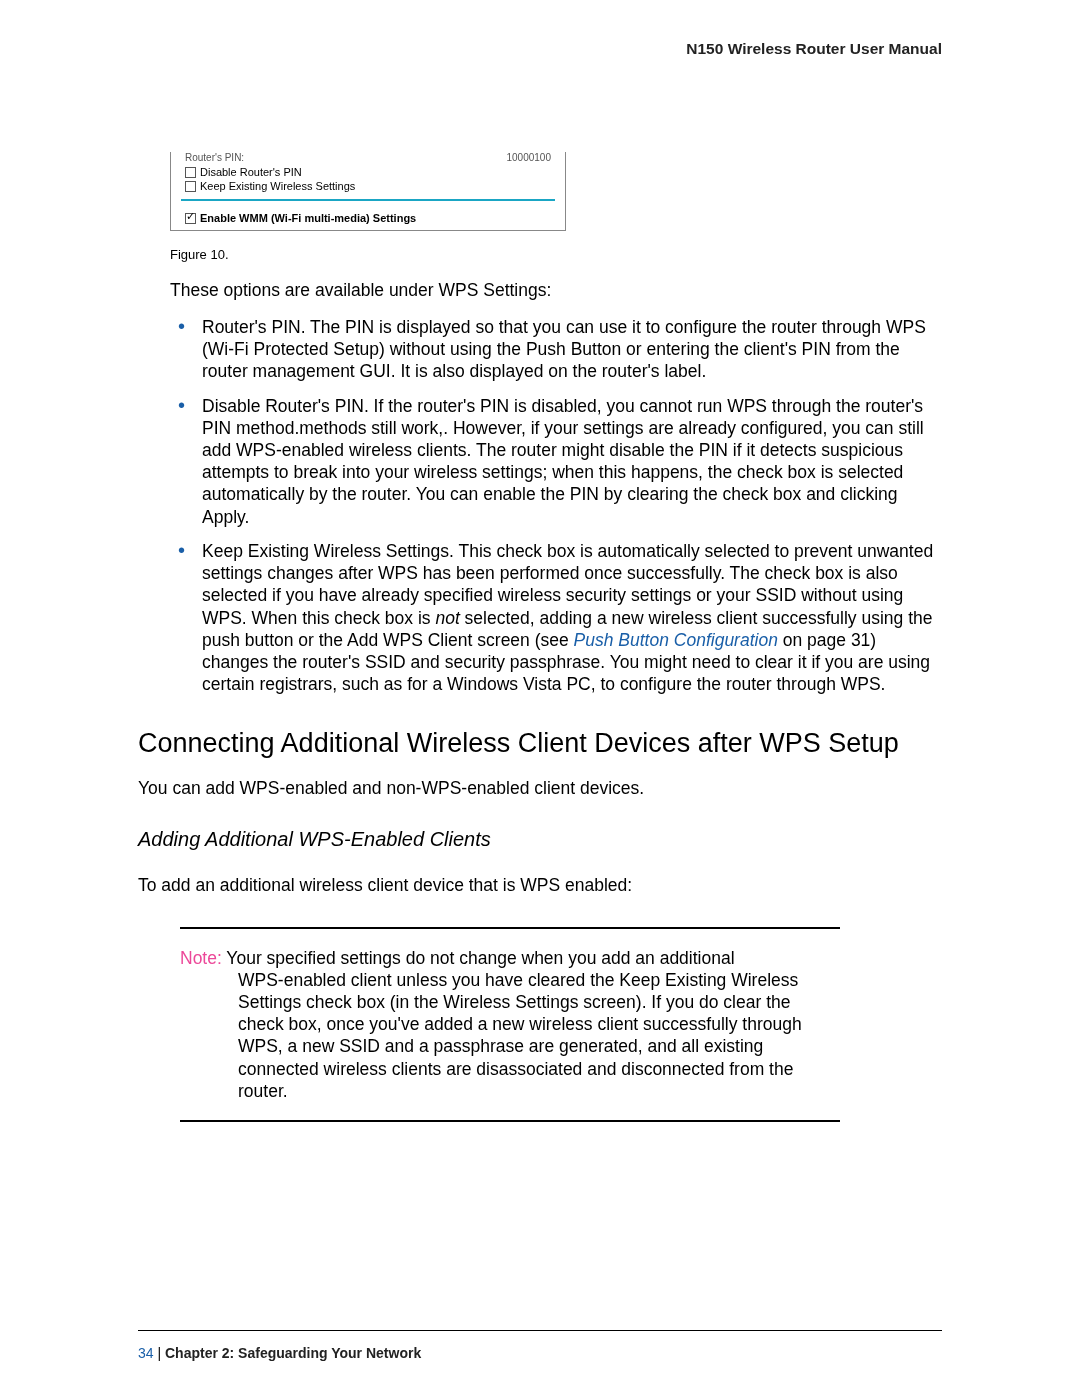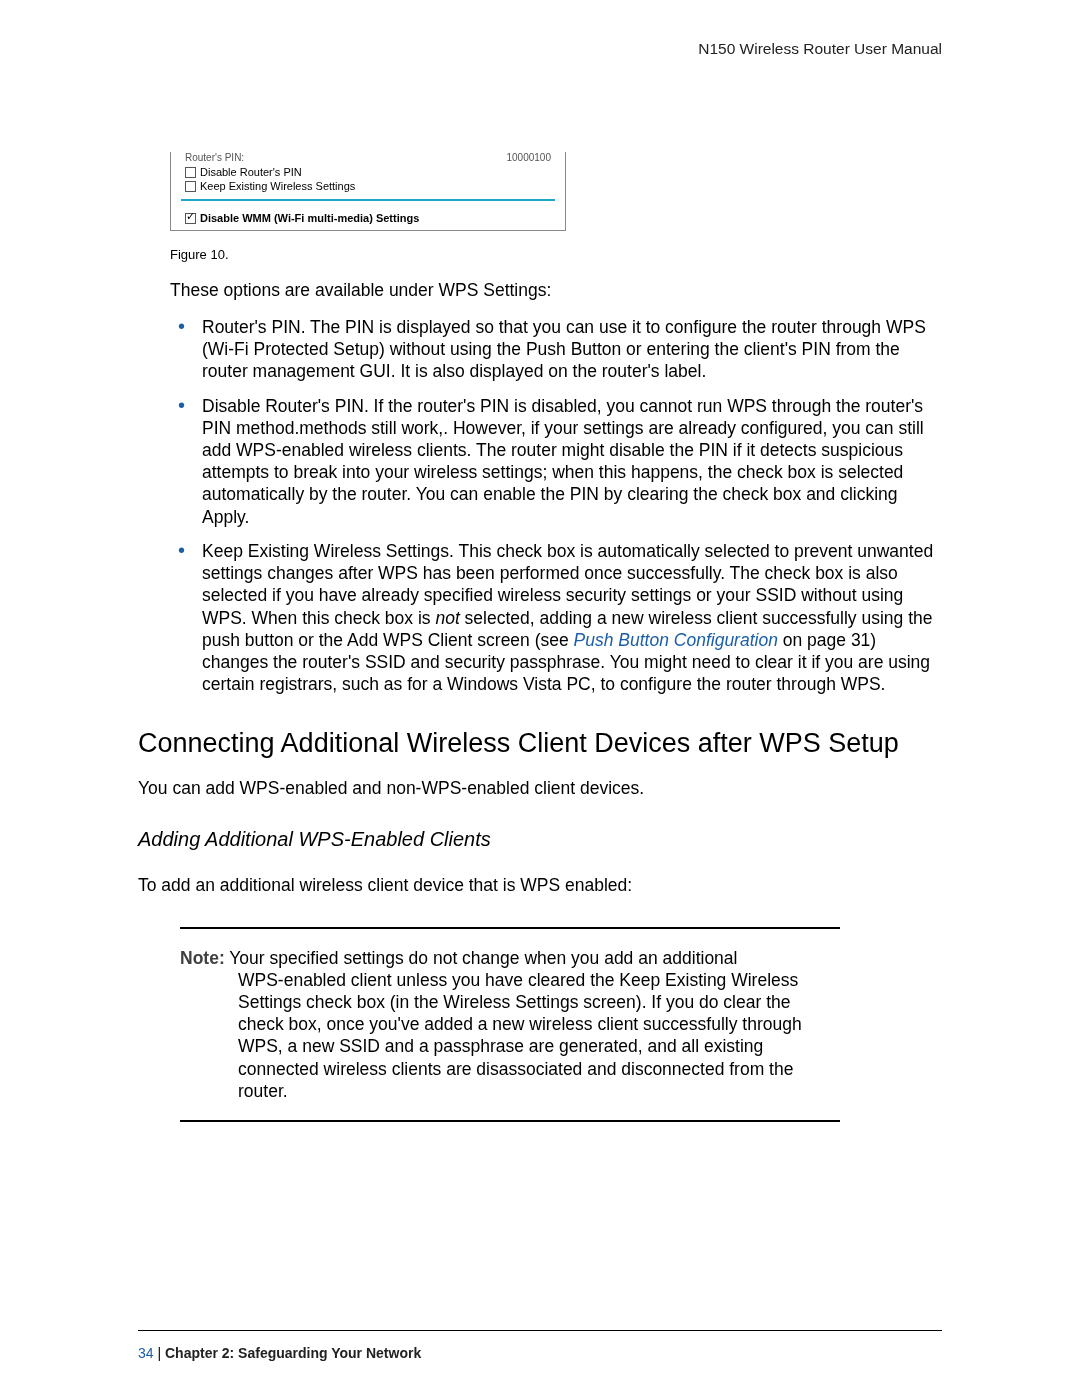--- a/index.html
+++ b/index.html
@@ -11,21 +11,21 @@
   }
   .page {
     width: 1080px;
     height: 1397px;
     position: relative;
     box-sizing: border-box;
     padding: 40px 138px 0 138px;
   }
   .header {
     text-align: right;
-    font-weight: normal;
+    font-weight: bold;
     font-size: 15.5px;
     color: #222;
   }
   .figure-img {
     margin-top: 94px;
     margin-left: 32px;
     width: 394px;
     border: 1px solid #888;
     border-top: none;
     background: #fff;
@@ -128,22 +128,22 @@
   .note-rule {
     border-top: 2px solid #000;
     margin: 0;
   }
   .note-content {
     padding: 18px 0 18px 0;
     font-size: 17.5px;
     line-height: 1.27;
   }
   .note-label {
-    color: #404040;
-    font-weight: bold;
+    color: #ec4899;
+    font-weight: normal;
     margin-top: 48px;
   }
   .note-indent {
     display: block;
     padding-left: 58px;
   }
   .footer-rule {
     position: absolute;
     left: 138px;
     right: 138px;
@@ -182,21 +182,21 @@
       <span>Disable Router's PIN</span>
     </div>
     <div class="row">
       <span class="cb"></span>
       <span>Keep Existing Wireless Settings</span>
     </div>
     <div class="divider"></div>
     <div class="gap"></div>
     <div class="row" style="padding-bottom:6px;">
       <span class="cb checked"></span>
-      <span style="font-weight:bold;">Disable WMM (Wi-Fi multi-media) Settings</span>
+      <span style="font-weight:bold;">Enable WMM (Wi-Fi multi-media) Settings</span>
     </div>
   </div>
 
   <div class="figure-caption">Figure 10.</div>
 
   <p class="body-para">These options are available under WPS Settings:</p>
 
   <ul class="bullets">
     <li>
       <span class="bold">Router's PIN</span><span>. The PIN is displayed so that you can use it to configure the router through WPS (Wi-Fi Protected Setup) without using the Push Button or entering the client's PIN from the router management GUI. It is also displayed on the router's label.</span>

